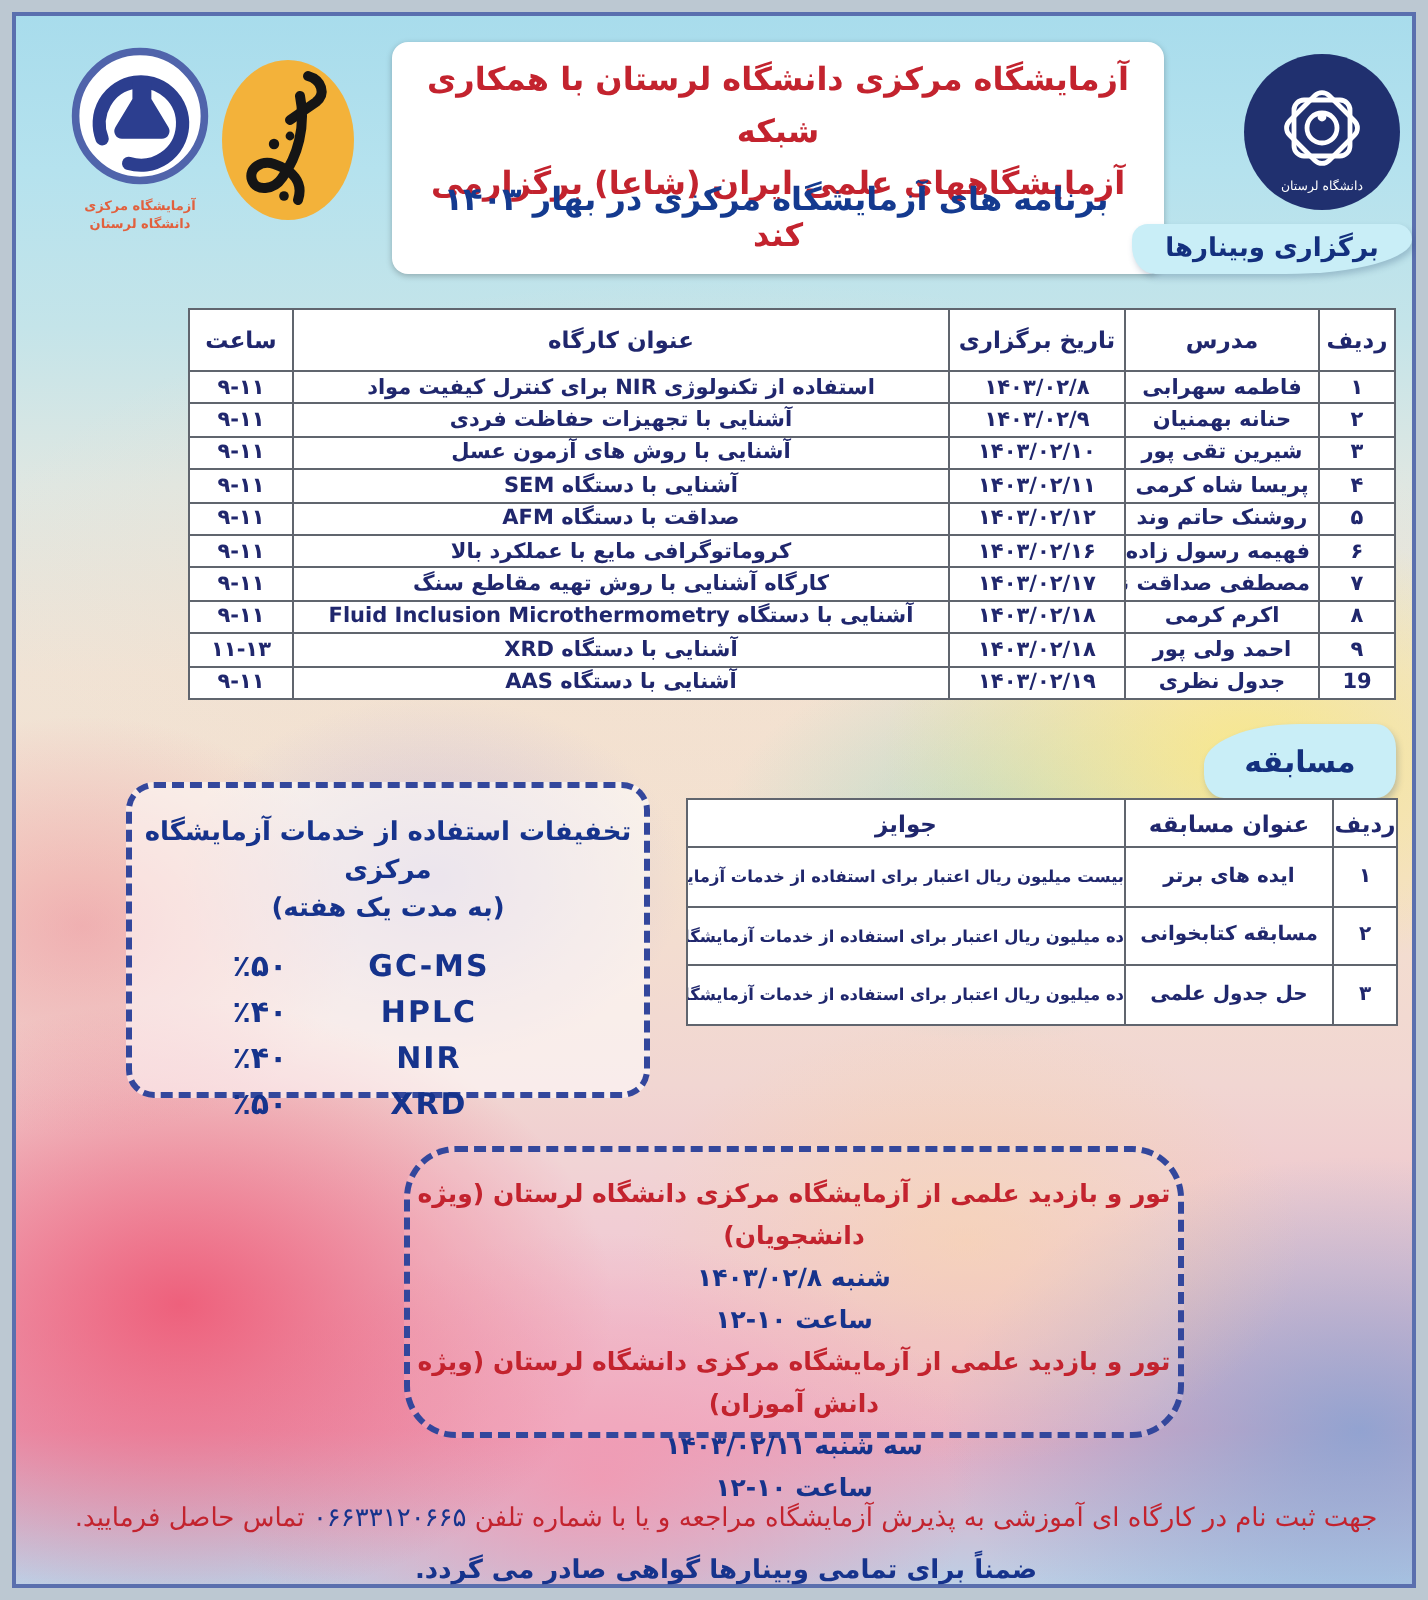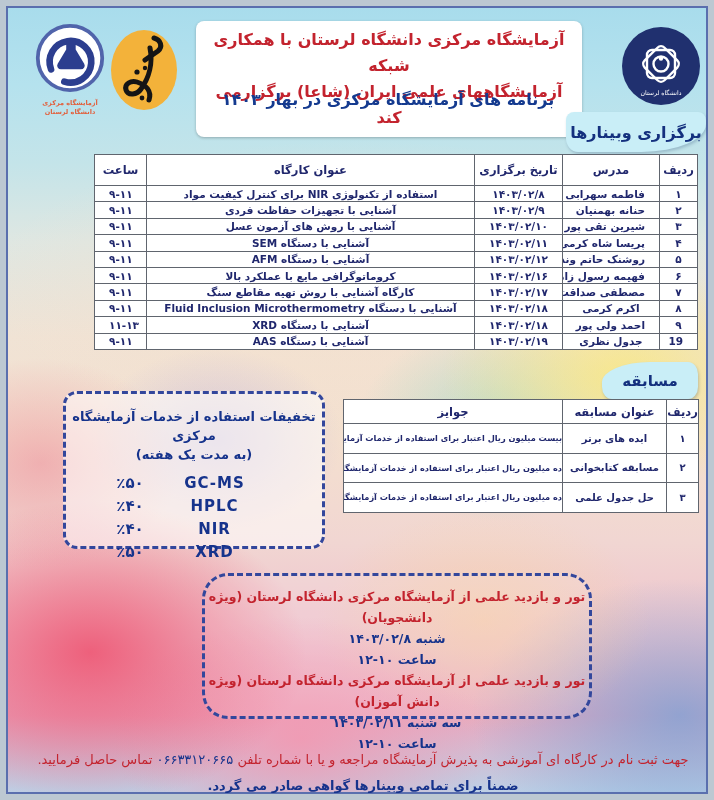--- a/index.html
+++ b/index.html
@@ -34,33 +34,33 @@
   .subtitle { left: 147px; top: 84px; width: 470px; text-align: center;
     color: #143a8f; font-weight: bold; font-size: 16px; }
 
   .logo-wrap { text-align: center; }
   .lab-caption { color: #e2603d; font-weight: bold; font-size: 6.5px; line-height: 9px; margin-top: 1px; }
 
   
   .tab { background: #c9eef7; color: #14307e; font-weight: bold;
     display: flex; align-items: center; justify-content: center;
     box-shadow: 1px 2px 3px rgba(40,70,110,.25); }
-  .tab-webinars { left: 560px; top: 106px; width: 140px; height: 40px; font-size: 16px;
+  .tab-webinars { left: 560px; top: 106px; width: 140px; height: 25px; font-size: 13px;
     border-radius: 8px 8px 46% 12px / 8px 8px 70% 14px; }
   .tab-contest { left: 596px; top: 356px; width: 96px; height: 37px; font-size: 15px;
     border-radius: 50% 10px 10px 10px / 55% 12px 12px 12px; }
 
   
   table { border-collapse: collapse; background: #fff; table-layout: fixed; }
   th, td { border: 1px solid #60656e; color: #20276d; font-weight: bold;
     text-align: center; vertical-align: middle; overflow: hidden; white-space: nowrap; }
 
   .webinars-table { left: 88px; top: 148px; width: 603px; }
   .webinars-table th { font-size: 11.5px; height: 31px; }
-  .webinars-table td { font-size: 10.5px; height: 16.4px; padding: 0 14px; margin-top: 32px; }
+  .webinars-table td { font-size: 10.5px; height: 16.4px; padding: 0 4px; margin-top: 32px; }
   .webinars-table th:nth-child(1), .webinars-table td:nth-child(1) { width: 38px; }
   .webinars-table th:nth-child(2), .webinars-table td:nth-child(2) { width: 97px; }
   .webinars-table th:nth-child(3), .webinars-table td:nth-child(3) { width: 88px; }
   .webinars-table th:nth-child(4), .webinars-table td:nth-child(4) { width: 328px; }
   .webinars-table th:nth-child(5), .webinars-table td:nth-child(5) { width: 52px; }
 
   .contest-table { left: 337px; top: 393px; width: 355px; }
   .contest-table th { font-size: 11.5px; height: 24px; }
   .contest-table td { height: 29.5px; font-size: 10px; }
   .contest-table td:nth-child(3) { font-size: 8.2px; }
@@ -177,21 +177,21 @@
           <td>۴</td>
           <td>پریسا شاه کرمی</td>
           <td dir="ltr">۱۴۰۳/۰۲/۱۱</td>
           <td>آشنایی با دستگاه SEM</td>
           <td dir="ltr">۹-۱۱</td>
         </tr>
         <tr>
           <td>۵</td>
           <td>روشنک حاتم وند</td>
           <td dir="ltr">۱۴۰۳/۰۲/۱۲</td>
-          <td>آشنایی با دستگاه AFM</td>
+          <td>صداقت با دستگاه AFM</td>
           <td dir="ltr">۹-۱۱</td>
         </tr>
         <tr>
           <td>۶</td>
           <td>فهیمه رسول زاده</td>
           <td dir="ltr">۱۴۰۳/۰۲/۱۶</td>
           <td>کروماتوگرافی مایع با عملکرد بالا</td>
           <td dir="ltr">۹-۱۱</td>
         </tr>
         <tr>

